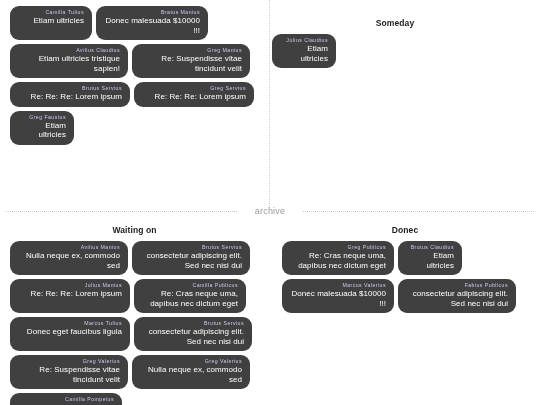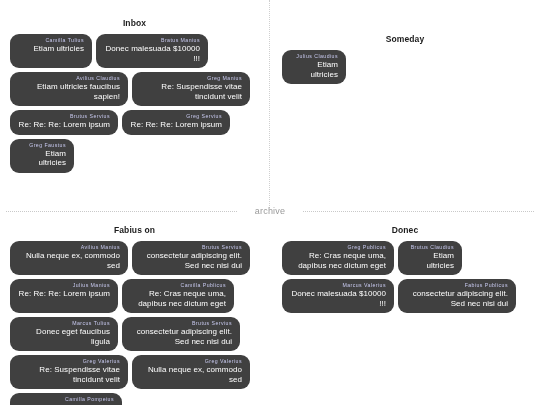--- a/index.html
+++ b/index.html
@@ -54,21 +54,21 @@
     letter-spacing: .2px;
     white-space: nowrap;
   }
 
   
   .quad {
     position: absolute;
     box-sizing: border-box;
   }
   .quad-inbox   { left: 0px;   top: 0px;   width: 269px; height: 203px; }
-  .quad-someday { left: 270px; top: 0px;   width: 270px; height: 203px; margin-top: 16px; }
+  .quad-someday { left: 260px; top: 0px;   width: 270px; height: 203px; }
   .quad-waiting { left: 0px;   top: 219px; width: 269px; height: 186px; }
   .quad-action  { left: 270px; top: 219px; width: 270px; height: 186px; }
 
   .quad-title {
     text-align: center;
     font-size: 8.5px;
     font-weight: bold;
     color: #1c1c1c;
     margin: 0;
     padding-top: 18px;
@@ -111,52 +111,51 @@
   }
   .card-subject {
     font-size: 8px;
     color: #ffffff;
     display: block;
     letter-spacing: .05px;
   }
 
   
   .w-sm  { width: 82px; }
-  .w-md  { width: 108px; }
+  .w-md  { width: 120px; }
   .w-lg  { width: 118px; }
   .w-xl  { width: 112px; }
   .w-xs  { width: 64px; }
 </style>
 </head>
 <body>
 
 <div id="board">
 
   <div class="v-divider"></div>
 
   <div class="archive-row">
     <div class="archive-line left"></div>
     <div class="archive-label">archive</div>
     <div class="archive-line right"></div>
   </div>
 
   <section class="quad quad-inbox">
-    <h2 class="quad-title">Inbox</h2>
     <div class="cards">
         <div class="card w-sm">
           <span class="card-sender">Camilla Tulius</span>
           <span class="card-subject">Etiam ultricies</span>
         </div>
         <div class="card w-xl">
           <span class="card-sender">Bratus Manius</span>
           <span class="card-subject">Donec malesuada $10000 !!!</span>
         </div>
         <div class="card w-lg">
           <span class="card-sender">Avilius Claudius</span>
-          <span class="card-subject">Etiam ultricies faucibus sapien!</span>
+          <span class="card-subject">Etiam ultricies tristique sapien!</span>
         </div>
         <div class="card w-lg">
           <span class="card-sender">Greg Manius</span>
           <span class="card-subject">Re: Suspendisse vitae tincidunt velit</span>
         </div>
         <div class="card w-md">
           <span class="card-sender">Brutus Servius</span>
           <span class="card-subject">Re: Re: Re: Lorem ipsum</span>
         </div>
         <div class="card w-md">
@@ -174,21 +173,21 @@
     <h2 class="quad-title">Someday</h2>
     <div class="cards">
         <div class="card w-xs">
           <span class="card-sender">Julius Claudius</span>
           <span class="card-subject">Etiam ultricies</span>
         </div>
       </div>
   </section>
 
   <section class="quad quad-waiting">
-    <h2 class="quad-title">Fabius on</h2>
+    <h2 class="quad-title">Waiting on</h2>
     <div class="cards">
         <div class="card w-lg">
           <span class="card-sender">Avilius Manius</span>
           <span class="card-subject">Nulla neque ex, commodo sed</span>
         </div>
         <div class="card w-lg">
           <span class="card-sender">Brutus Servius</span>
           <span class="card-subject">consectetur adipiscing elit. Sed nec nisi dui</span>
         </div>
         <div class="card w-md">

